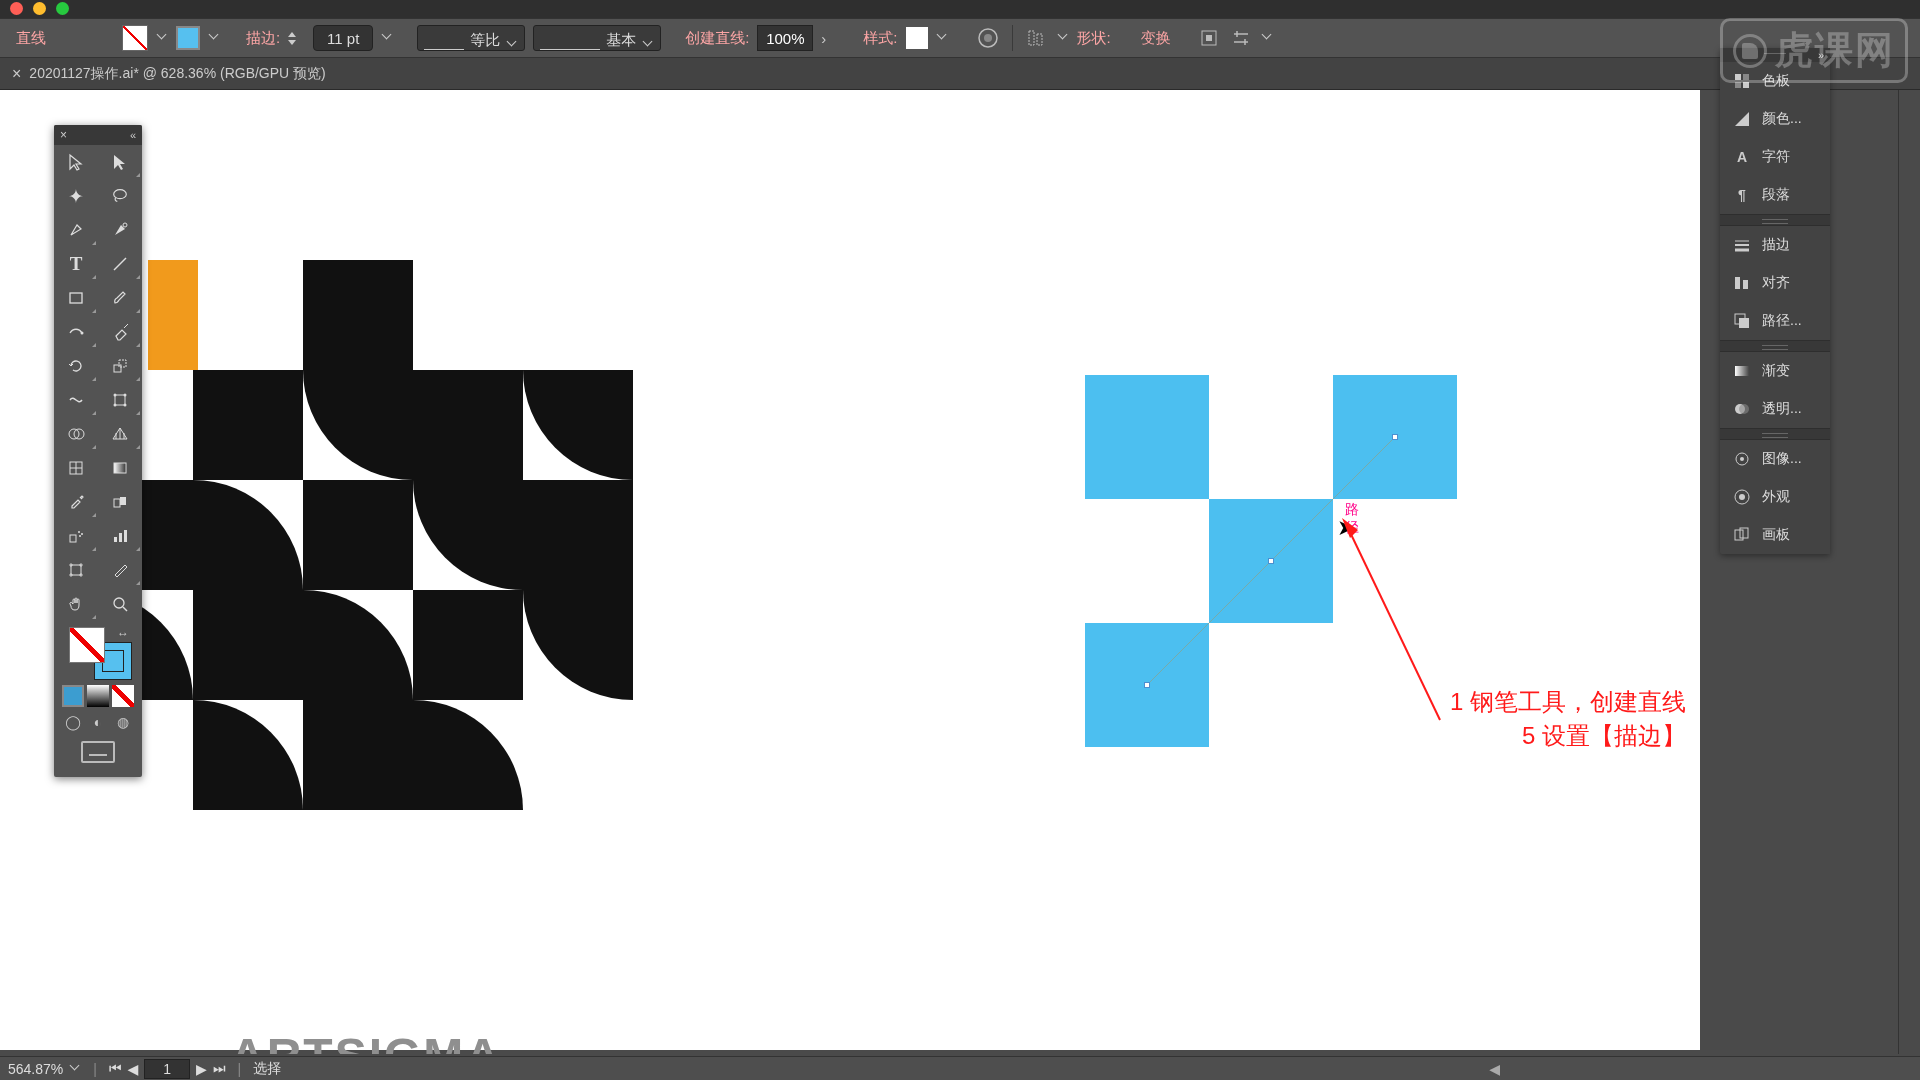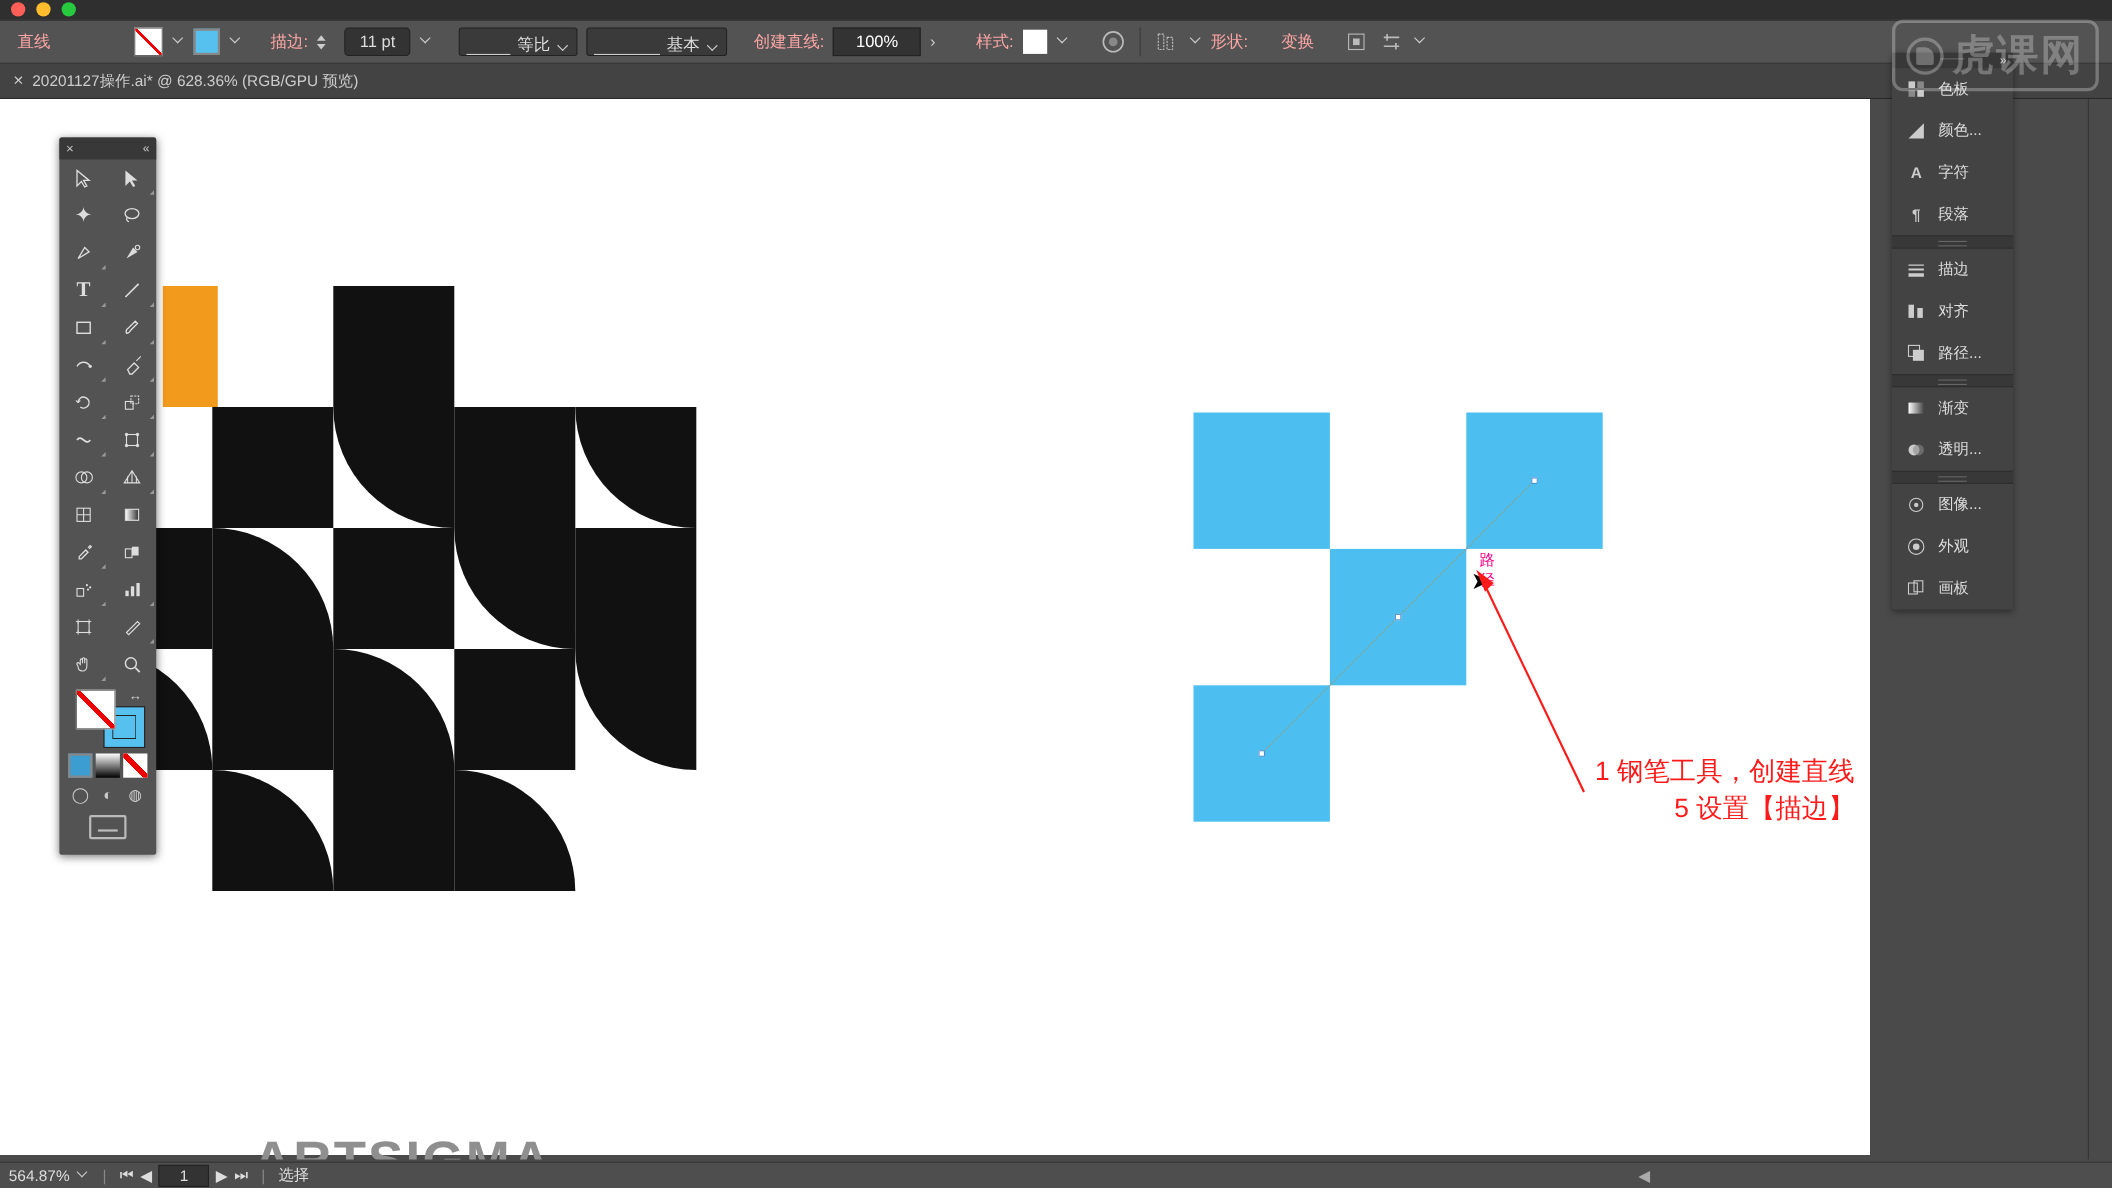--- a/index.html
+++ b/index.html
@@ -23,21 +23,21 @@
   .chev-down { width: 10px; height: 10px; display: inline-block; margin-left: 2px; }
   .chev-down::after { content: ""; display: block; width: 6px; height: 6px; border-right: 1.5px solid #ccc; border-bottom: 1.5px solid #ccc; transform: rotate(45deg); margin-top: -2px; }
   .swatch-blue { width: 24px; height: 24px; background: #56c0ef; border: 2px solid #888; }
   .stroke-input { background: #333; color: #ddd; width: 60px; height: 26px; text-align: center; border: 1px solid #222; border-radius: 4px; display: inline-flex; align-items: center; justify-content: center; }
   .stepper { width: 14px; height: 26px; display: flex; flex-direction: column; justify-content: center; gap: 3px; margin-right: 3px;}
   .stepper span { display: block; width: 0; height: 0; border-left: 4px solid transparent; border-right: 4px solid transparent; }
   .stepper .up { border-bottom: 5px solid #ccc; }
   .stepper .dn { border-top: 5px solid #ccc; }
   .dd-box { height: 26px; background: #3a3a3a; border: 1px solid #222; border-radius: 3px; display: inline-flex; align-items: flex-end; padding: 0 6px; gap: 6px; }
   .line-sample { width: 40px; height: 1.5px; background: #ccc; }
-  .opacity-input { background: #333; color: #fff; width: 80px; height: 26px; text-align: center; border: 1px solid #222; display: inline-flex; align-items: center; justify-content: center; }
+  .opacity-input { background: #333; color: #fff; width: 56px; height: 26px; text-align: center; border: 1px solid #222; display: inline-flex; align-items: center; justify-content: center; }
   .swatch-white { width: 22px; height: 22px; background: white; }
   .sep { width: 1px; height: 26px; background: #3a3a3a; margin: 0 4px; }
   .cb-icon { width: 24px; height: 24px; display: inline-flex; align-items: center; justify-content: center; color: #bbb; }
   
   
   .doc-tab-bar { position: absolute; top: 58px; left: 0; right: 0; height: 32px; background: #434343; display: flex; align-items: center; padding: 0 12px; color: #ccc; font-size: 14px; border-bottom: 1px solid #2a2a2a;}
   .tab-close { margin-right: 8px; font-size: 16px; }
   
   
   .canvas-wrap { position: absolute; top: 90px; left: 0; right: 24px; bottom: 26px; background: #4a4a4a; overflow: hidden; }

